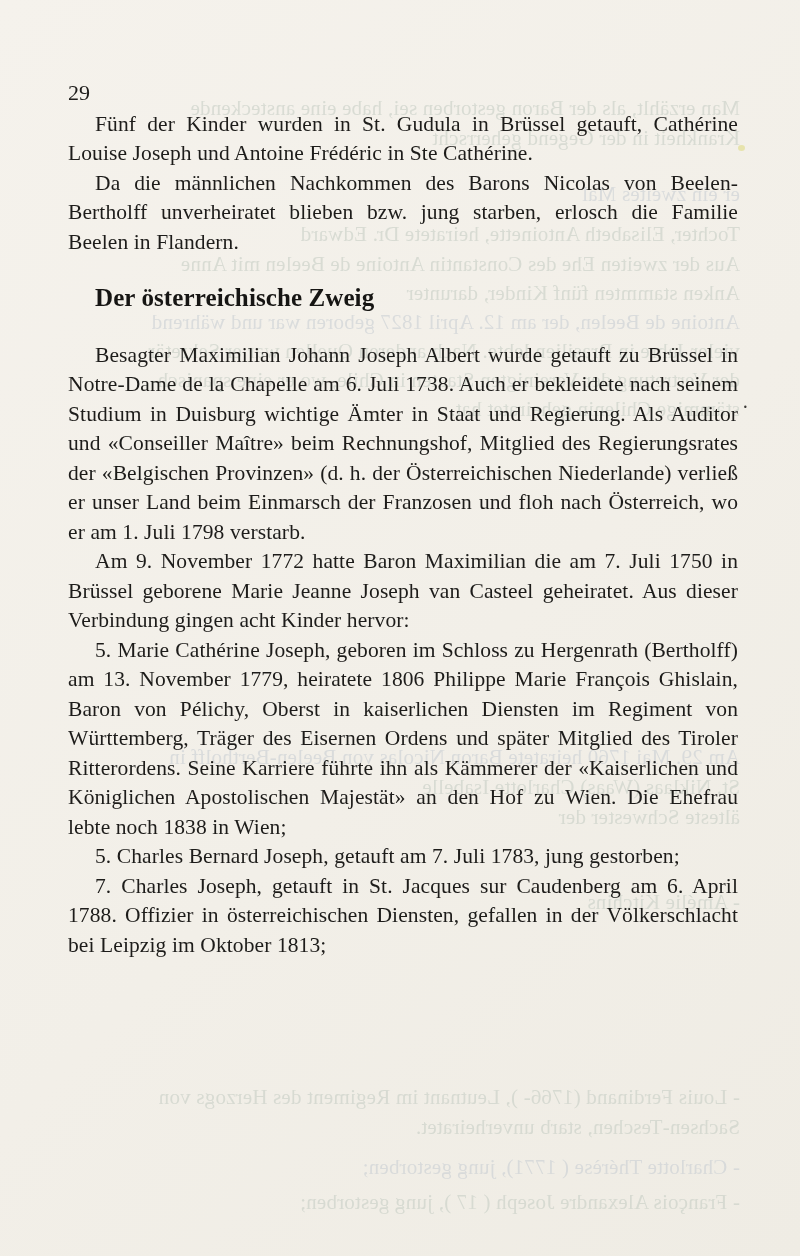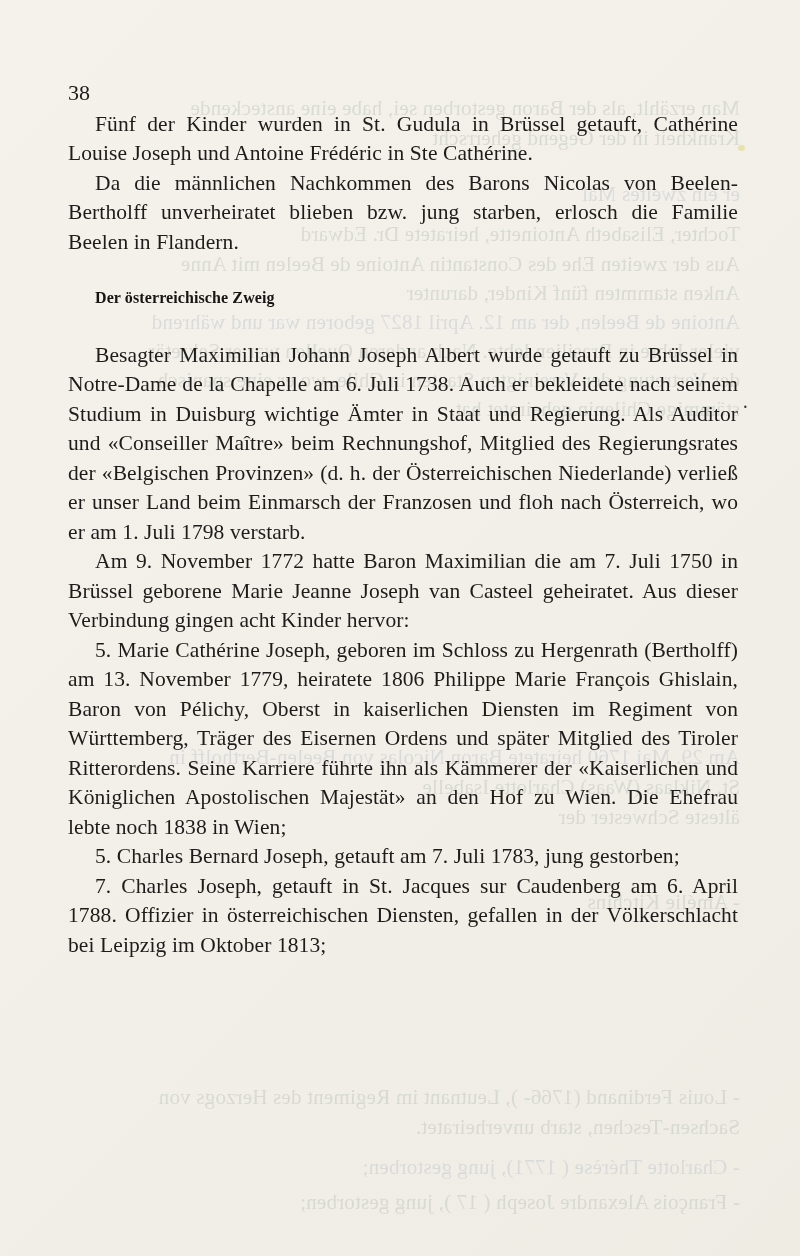--- a/index.html
+++ b/index.html
@@ -62,21 +62,21 @@
     font-size: 22px;
   }
   p.para {
     margin: 0;
     text-align: justify;
     text-indent: 27px;
   }
   h2.section-heading {
     margin: 26px 0 28px 0;
     padding-left: 27px;
-    font-size: 16px;
+    font-size: 25px;
     font-weight: bold;
     color: #161513;
   }
   .margin-dot {
     position: absolute;
     left: 742px;
     top: 396px;
     z-index: 2;
     font-size: 20px;
     color: #3a3835;
@@ -105,21 +105,21 @@
     <div class="ghost" style="top:1085px;">- Louis Ferdinand (1766-  ), Leutnant im Regiment des Herzogs von</div>
     <div class="ghost" style="top:1115px;">Sachsen-Teschen, starb unverheiratet.</div>
     <div class="ghost bluish" style="top:1155px;">- Charlotte Thérèse ( 1771), jung gestorben;</div>
     <div class="ghost" style="top:1190px;">- François Alexandre Joseph ( 17  ), jung gestorben;</div>
     <div class="speck" style="left:738px; top:145px;"></div>
   </div>
 
   <span class="margin-dot">·</span>
 
   <div class="text-layer">
-    <p class="page-number">38</p>
+    <p class="page-number">29</p>
 
     <p class="para">Fünf der Kinder wurden in St. Gudula in Brüssel getauft, Cathérine Louise Joseph und Antoine Frédéric in Ste Cathérine.</p>
     <p class="para">Da die männlichen Nachkommen des Barons Nicolas von Beelen-Bertholff unverheiratet blieben bzw. jung starben, erlosch die Familie Beelen in Flandern.</p>
 
     <h2 class="section-heading">Der österreichische Zweig</h2>
 
     <p class="para">Besagter Maximilian Johann Joseph Albert wurde getauft zu Brüssel in Notre-Dame de la Chapelle am 6. Juli 1738. Auch er bekleidete nach seinem Studium in Duisburg wichtige Ämter in Staat und Regierung. Als Auditor und «Conseiller Maître» beim Rechnungshof, Mitglied des Regierungsrates der «Belgischen Provinzen» (d. h. der Österreichischen Niederlande) verließ er unser Land beim Einmarsch der Franzosen und floh nach Österreich, wo er am 1. Juli 1798 verstarb.</p>
     <p class="para">Am 9. November 1772 hatte Baron Maximilian die am 7. Juli 1750 in Brüssel geborene Marie Jeanne Joseph van Casteel geheiratet. Aus dieser Verbindung gingen acht Kinder hervor:</p>
 
     <p class="para">5. Marie Cathérine Joseph, geboren im Schloss zu Hergenrath (Bertholff) am 13. November 1779, heiratete 1806 Philippe Marie François Ghislain, Baron von Pélichy, Oberst in kaiserlichen Diensten im Regiment von Württemberg, Träger des Eisernen Ordens und später Mitglied des Tiroler Ritterordens. Seine Karriere führte ihn als Kämmerer der «Kaiserlichen und Königlichen Apostolischen Majestät» an den Hof zu Wien. Die Ehefrau lebte noch 1838 in Wien;</p>

